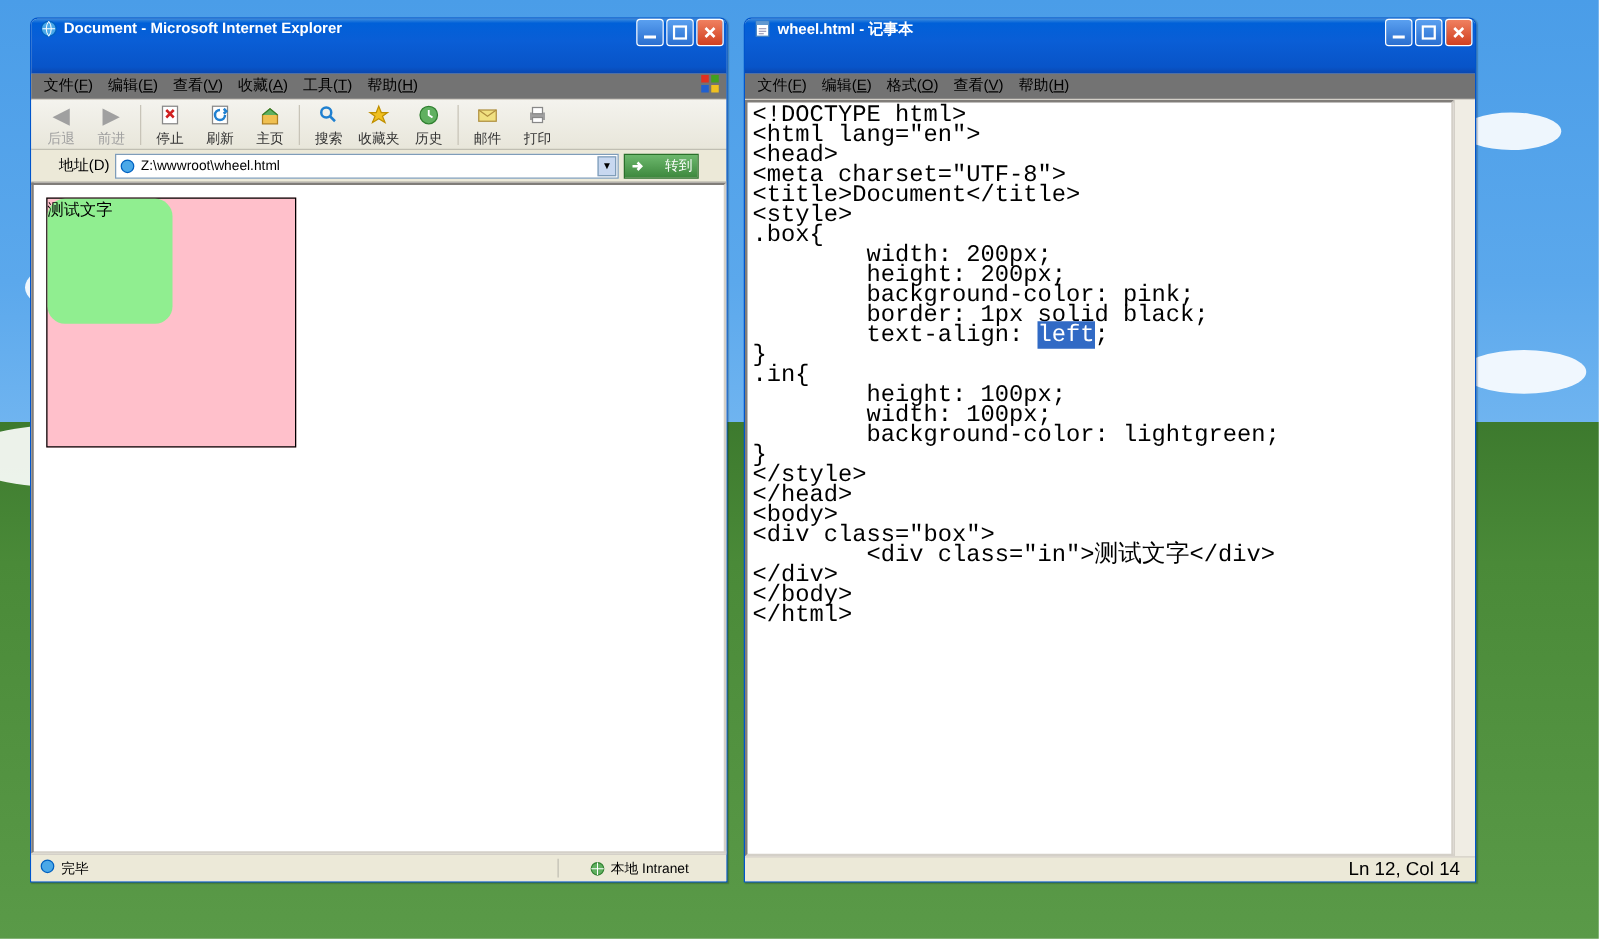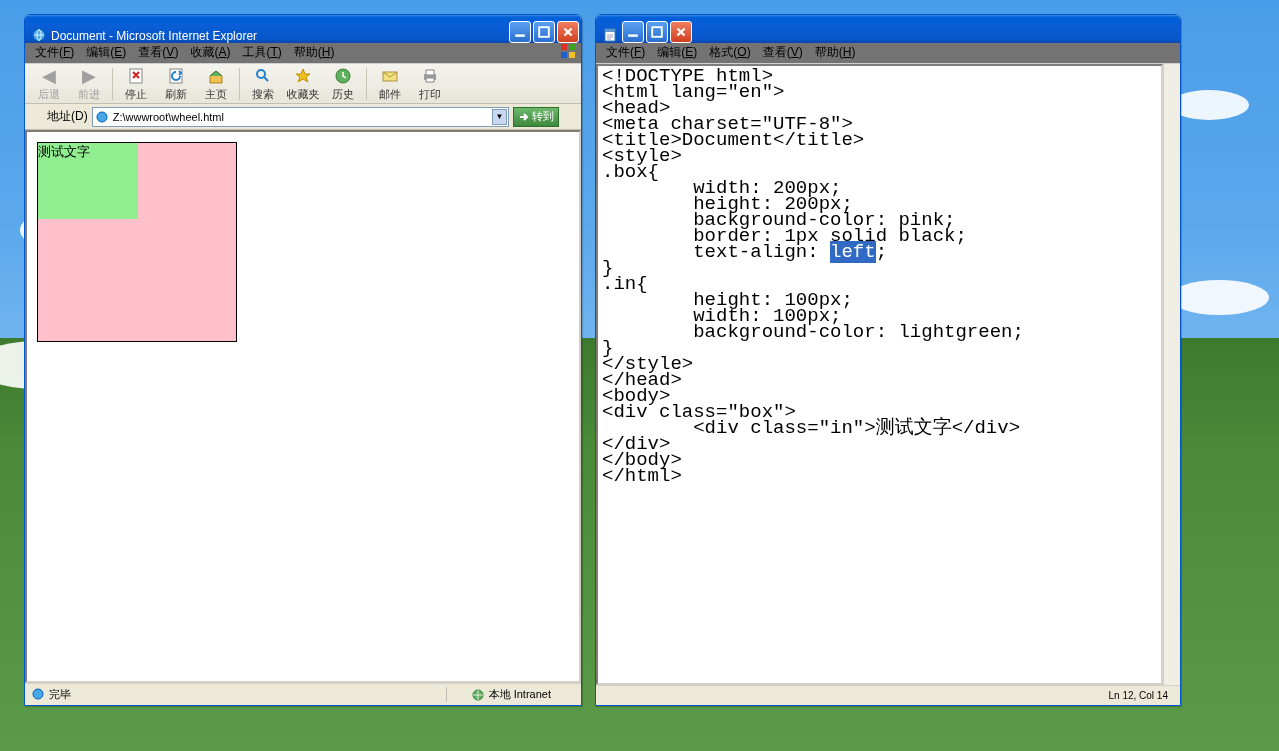--- a/index.html
+++ b/index.html
@@ -22,28 +22,28 @@
 .window {
   position: absolute;
   border: 1px solid #0055cc;
   border-radius: 6px 6px 0 0;
   background: #ece9d8;
   display: flex;
   flex-direction: column;
   box-shadow: 1px 1px 1px rgba(0,0,0,0.2);
 }
 .titlebar {
-  height: 28px;
+  height: 44px;
   background: linear-gradient(to bottom, #3c8cde 0%, #0060d8 8%, #0a5ed6 40%, #0854c8 88%, #0a46ae 100%);
   border-radius: 5px 5px 0 0;
   display: flex;
-  align-items: flex-end;
+  align-items: flex-start;
   padding: 0 2px 0 6px;
   color: #fff;
-  font-weight: normal;
+  font-weight: bold;
 }
 .titlebar .ticon { width: 16px; height: 16px; margin-right: 4px; display: flex; align-items: center; justify-content: center; }
 .titlebar .ttext { flex: 1; white-space: nowrap; overflow: hidden; }
 .winbtns { display: flex; gap: 2px; }
 .winbtn {
   width: 22px; height: 22px;
   border-radius: 3px;
   border: 1px solid #fff;
   display: flex; align-items: center; justify-content: center;
   font-family: "Marlett","Arial",sans-serif;
@@ -76,38 +76,38 @@
 }
 .ie-toolbar .tbtn { width: 40px; display: flex; flex-direction: column; align-items: center; font-size: 11px; color: #333; }
 .ie-toolbar .tbtn.disabled { color: #a0a0a0; }
 .ie-toolbar .tbtn .tico { width: 22px; height: 22px; display: flex; align-items: center; justify-content: center; font-size: 18px; }
 .ie-toolbar .sep { width: 1px; height: 32px; background: #c8c4b8; margin: 0 3px; }
 .ie-addrbar { height: 26px; background: #ece9d8; display: flex; align-items: center; padding: 0 22px; border-bottom: 1px solid #c0beb2; gap: 4px; }
 .ie-addrbar input { flex: 1; height: 20px; border: 1px solid #7f9db9; padding: 0 4px 0 20px; font-size: 11px; background: #fff; }
 .addr-wrap { flex: 1; position: relative; display: flex; align-items: center; }
 .addr-wrap .addr-ico { position: absolute; left: 3px; width: 14px; height: 14px; }
 .addr-wrap .addr-dd { position: absolute; right: 2px; width: 15px; height: 16px; background: #c8d8f0; border: 1px solid #7f9db9; display: flex; align-items: center; justify-content: center; font-size: 8px; }
-.gobtn { height: 20px; padding: 0 4px; background: linear-gradient(to bottom,#6db86d,#3d883d); color: #fff; border: 1px solid #2a702a; display: flex; align-items: center; gap: 2px; font-size: 11px; justify-content: space-between; }
+.gobtn { height: 20px; padding: 0 4px; background: linear-gradient(to bottom,#6db86d,#3d883d); color: #fff; border: 1px solid #2a702a; display: flex; align-items: center; gap: 16px; font-size: 11px; justify-content: space-between; }
 .ie-content { flex: 1; background: #fff; border: 2px inset #d4d0c8; margin: 0; padding: 10px; overflow: hidden; }
 .box-demo { width: 200px; height: 200px; background: pink; border: 1px solid black; text-align: left; }
-.in-demo { width: 100px; height: 76px; background: lightgreen; font-size: 13px; }
+.in-demo { width: 100px; height: 100px; background: lightgreen; font-size: 13px; border-radius: 14px; }
 .ie-status { height: 22px; background: #ece9d8; border-top: 1px solid #d4d0c8; display: flex; align-items: center; padding: 0 6px; font-size: 11px; }
 .ie-status .sp { flex: 1; }
 .ie-status .zone { display: flex; align-items: center; gap: 4px; padding: 0 24px; border-left: 1px solid #c0beb2; }
 
 
 #npwin { left: 595px; top: 14px; width: 586px; height: 692px; }
 #npwin .np-content {
   flex: 1; background: #fff; border: 2px inset #d4d0c8;
   font-family: "SimSun","NSimSun","Courier New",monospace;
   font-size: 19px; line-height: 16px;
   padding: 2px 4px; white-space: pre; overflow: auto;
   position: relative;
 }
-#npwin .np-status { height: 20px; background: #ece9d8; border-top: 1px solid #d4d0c8; display: flex; justify-content: flex-end; align-items: center; padding: 0 12px; font-size: 10px; }
+#npwin .np-status { height: 20px; background: #ece9d8; border-top: 1px solid #d4d0c8; display: flex; justify-content: flex-end; align-items: center; padding: 0 12px; font-size: 15px; }
 .np-scroll-v { width: 17px; background: #f0ede4; border-left: 1px solid #d4d0c8; }
 .np-body { flex: 1; display: flex; overflow: hidden; }
 .sel { background: #316ac5; color: #ffffff; }
 
 .menubar .ie-throbber { margin-left: auto; }
 
 .underlined { text-decoration: underline; }
 </style>
 </head>
 <body>
@@ -285,20 +285,21 @@
 
 <div class="window" id="npwin">
   <div class="titlebar">
     <span class="ticon">
       <svg viewBox="0 0 16 16">
           <rect x="3" y="2" width="10" height="12" fill="#fff" stroke="#4080c0"></rect>
           <rect x="3" y="2" width="10" height="3" fill="#6098d0"></rect>
           <path d="M5 8h6M5 10h6M5 12h4" stroke="#88a" stroke-width="0.8"></path>
         </svg>
     </span>
+    <span class="ttext">wheel.html - 记事本</span>
     <div class="winbtns">
       <div class="winbtn">
           <svg viewBox="0 0 10 10">
             <rect x="1" y="7" width="8" height="2" fill="#fff"></rect>
           </svg>
         </div>
       <div class="winbtn">
           <svg viewBox="0 0 10 10">
             <rect x="1" y="1" width="8" height="8" fill="none" stroke="#fff" stroke-width="1.5"></rect>
           </svg>

